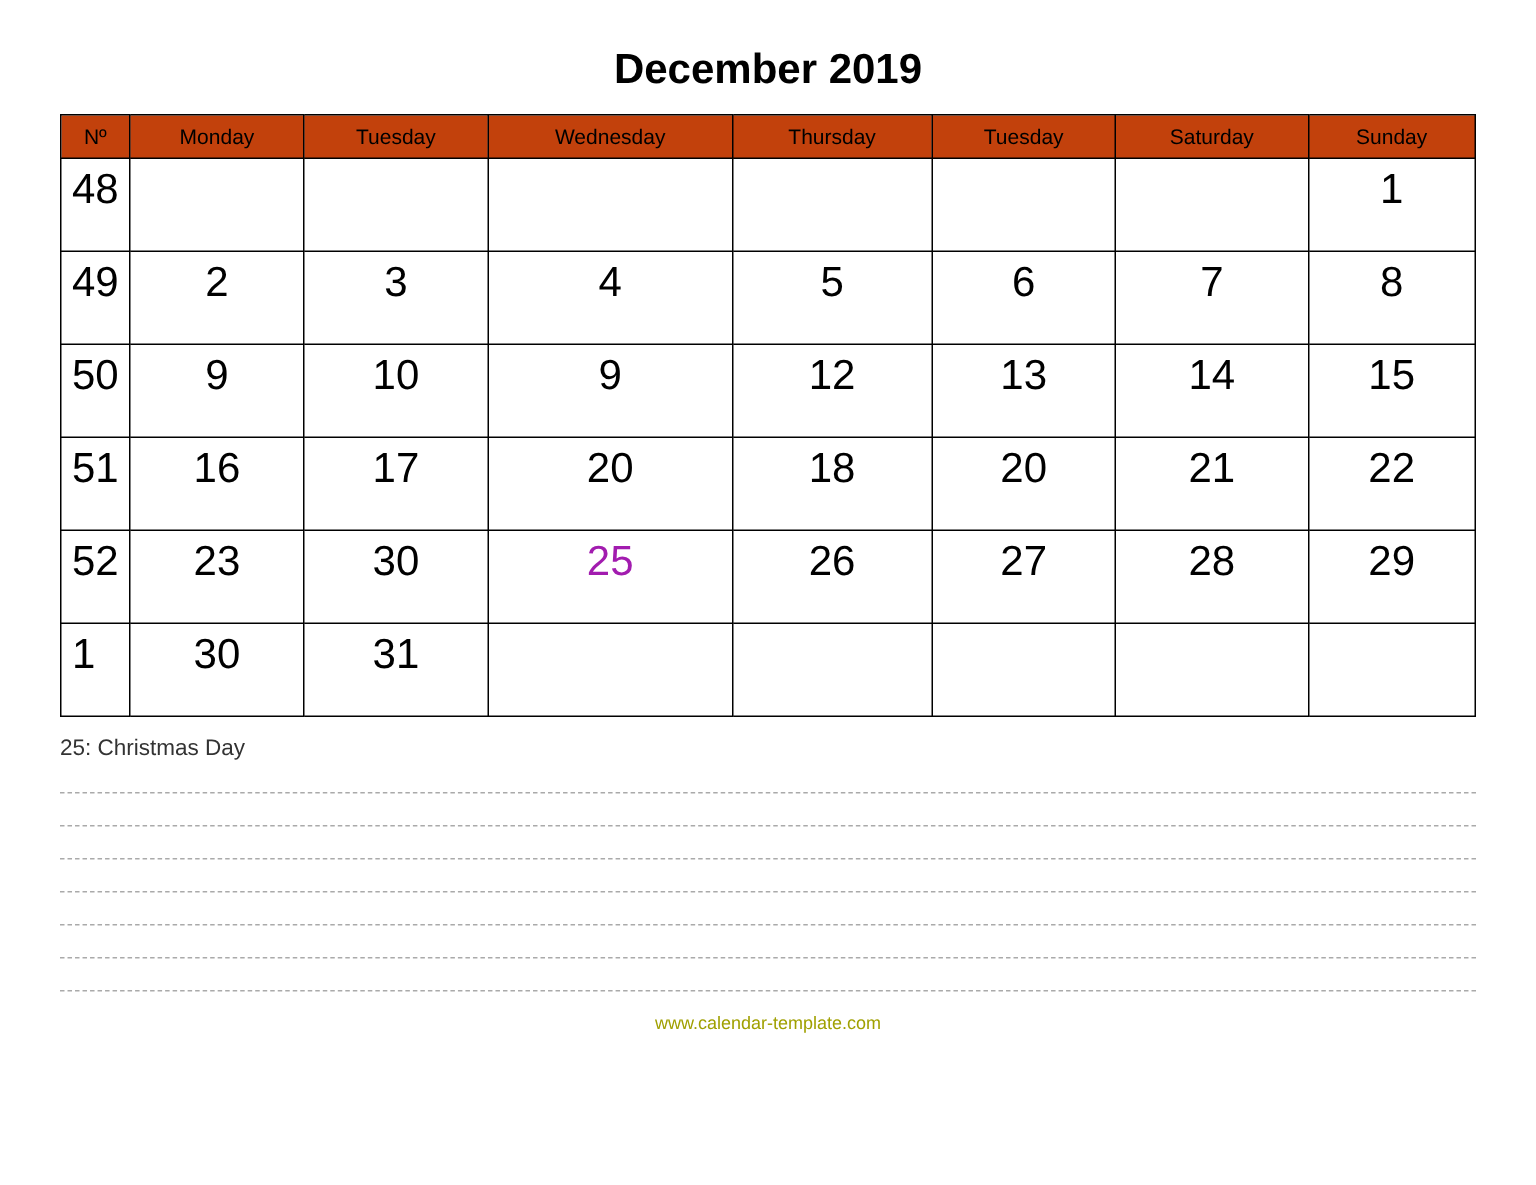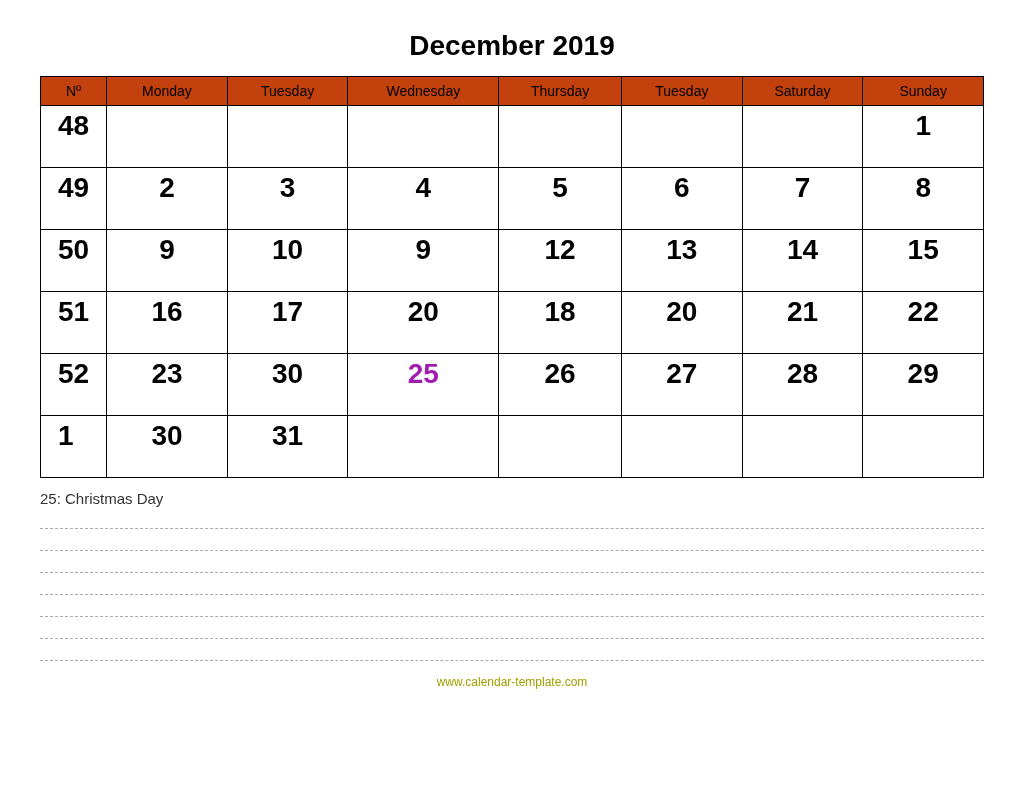--- a/index.html
+++ b/index.html
@@ -31,25 +31,25 @@
       border: 1.5px solid #000;
       padding: 6px 4px;
       text-align: center;
       font-size: 14px;
       font-weight: normal;
       background: #c2410c;
     }
 
     #calendar-table td {
       border: 1.5px solid #000;
-      padding: 4px 17px;
+      padding: 4px 7px;
       vertical-align: top;
       height: 62px;
       font-size: 28px;
-      font-weight: bold;
+      font-weight: normal;
       color: #000;
     }
 
     .week-num-col {
       width: 42px;
     }
 
     .week-num {
       font-size: 12px;
       font-weight: bold;

